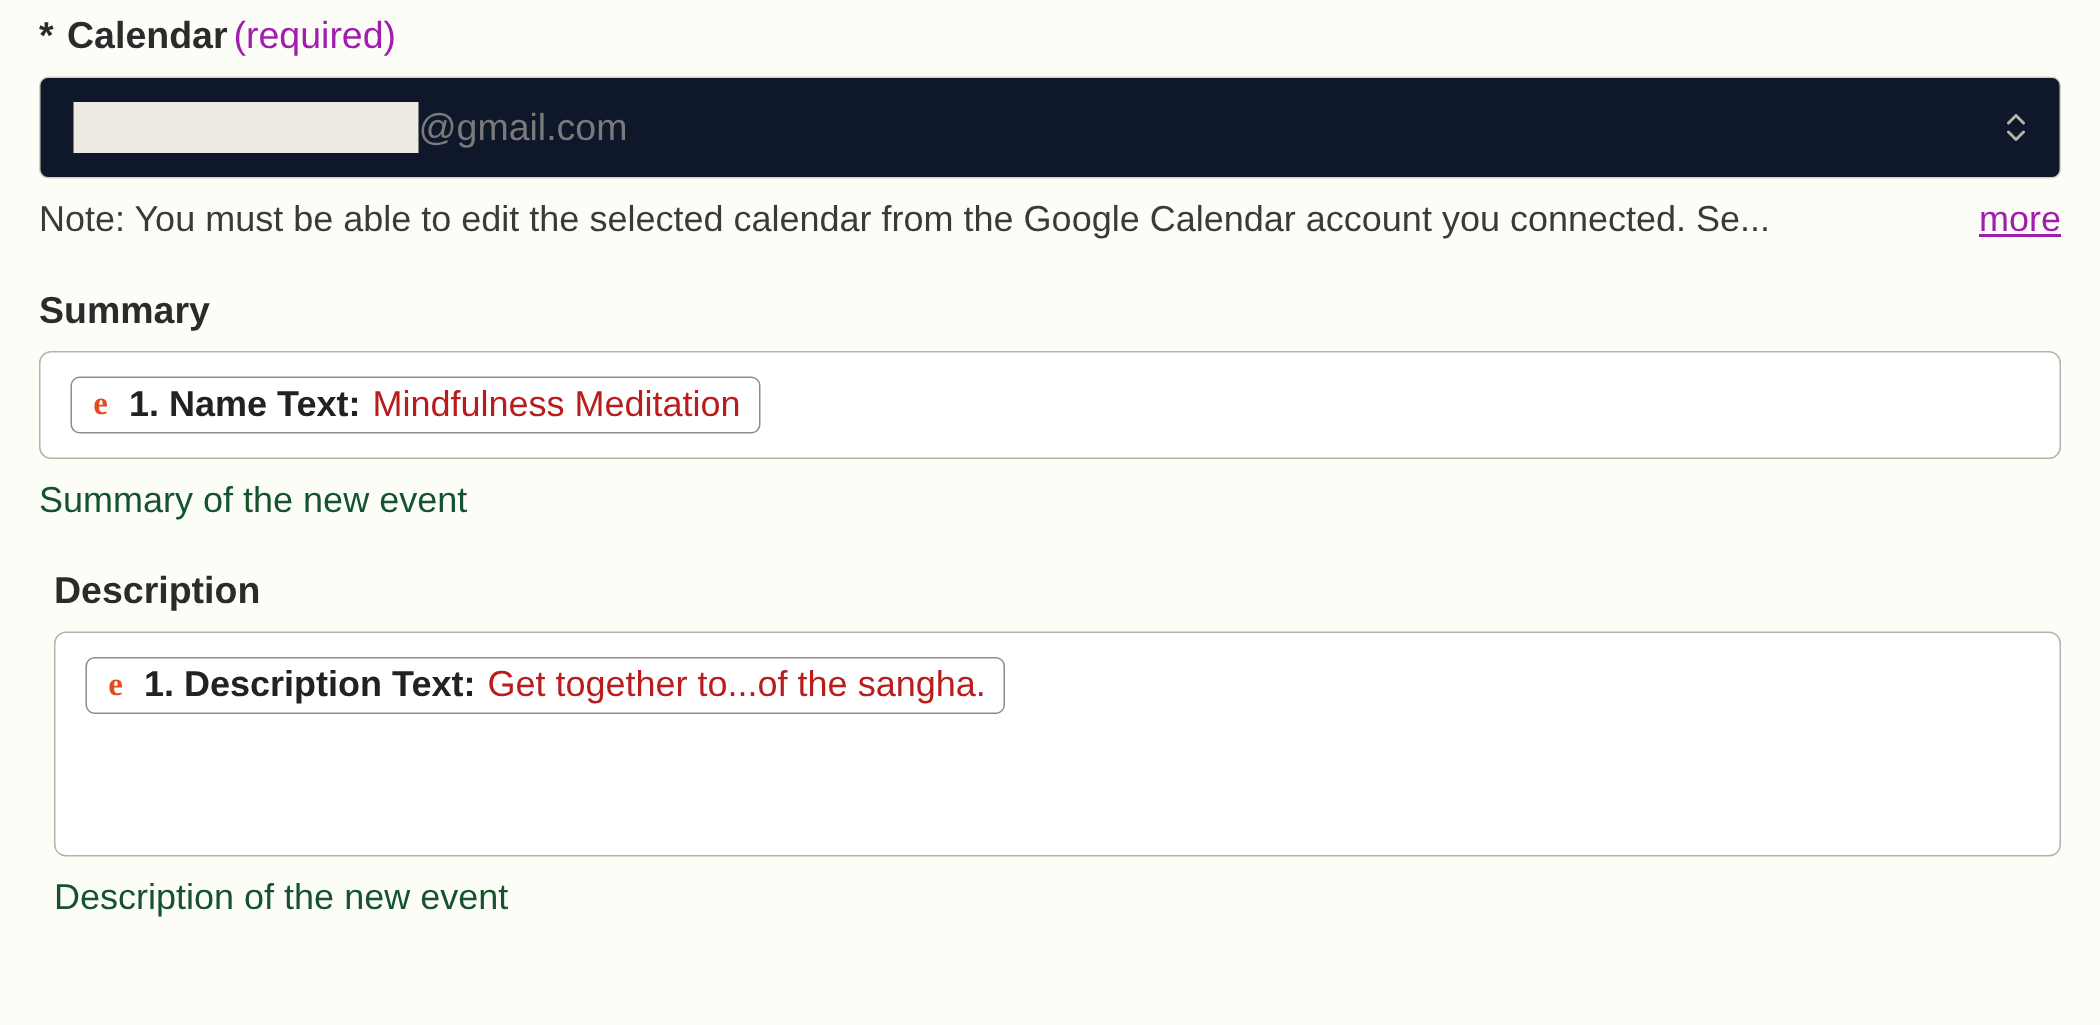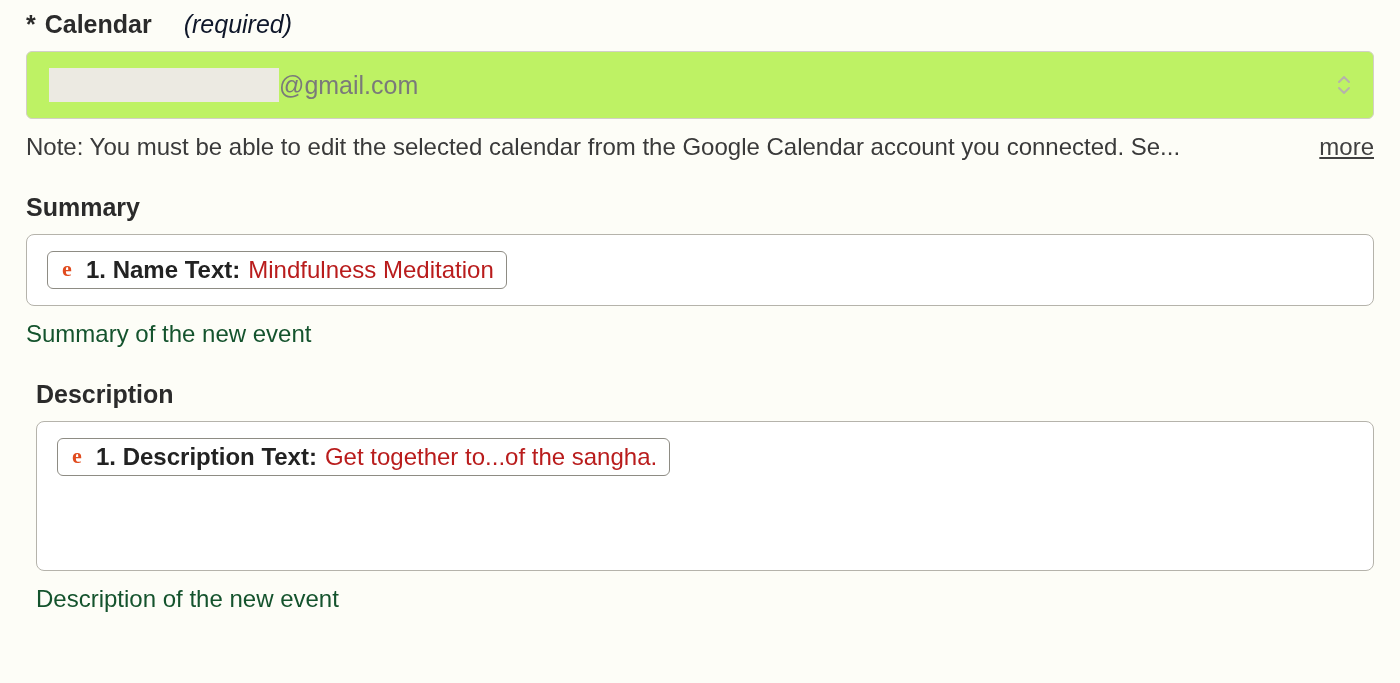--- a/index.html
+++ b/index.html
@@ -8,32 +8,32 @@
     background: #fdfdf7;
     font-family: -apple-system, BlinkMacSystemFont, "Segoe UI", Helvetica, Arial, sans-serif;
     font-size: 24px;
     color: #2b2b2b;
     padding: 10px 26px 20px 26px;
   }
   .field { margin-bottom: 32px; }
   .label-row {
     display: flex;
     align-items: baseline;
-    gap: 32px;
+    gap: 4px;
     margin-bottom: 12px;
     font-size: 25px;
   }
   .req-star { font-weight: 700; margin-right:2px; }
   .label-main { font-weight: 700; }
-  .required-tag { color: #0f172a; font-weight: 400; font-style: italic; }
+  .required-tag { color: #a21caf; font-weight: 400; }
   .select-box {
     width: 100%;
     border: 1px solid #d2cfc7;
     border-radius: 6px;
-    background: #bef264;
+    background: #0f172a;
     display: flex;
     align-items: center;
     justify-content: space-between;
     padding: 16px 22px;
     cursor: pointer;
   }
   .select-value {
     display: flex;
     align-items: center;
     color: #7a7a7a;
@@ -58,21 +58,21 @@
   .help-row {
     display: flex;
     justify-content: space-between;
     align-items: center;
     margin-top: 14px;
     font-size: 24px;
     color: #3a3a3a;
   }
   .help-row .more {
     text-decoration: underline;
-    color: #404040;
+    color: #a21caf;
     cursor: pointer;
     white-space: nowrap;
     margin-left: 30px;
   }
   .input-box {
     width: 100%;
     border: 1px solid #b5b3ab;
     border-radius: 8px;
     background: #fff;
     padding: 16px 20px;

